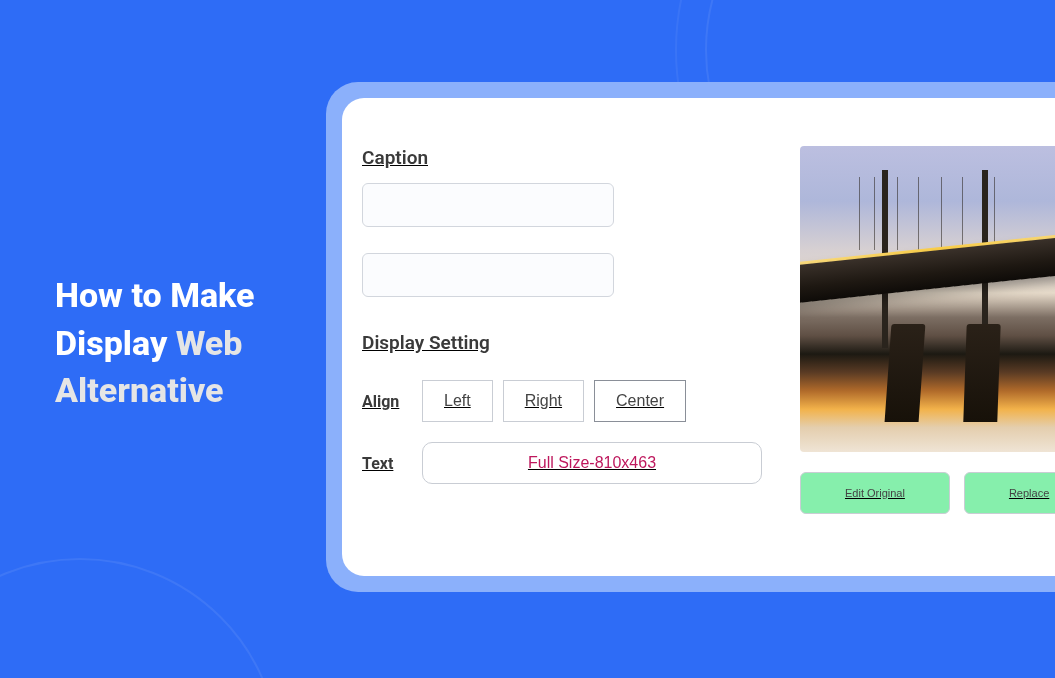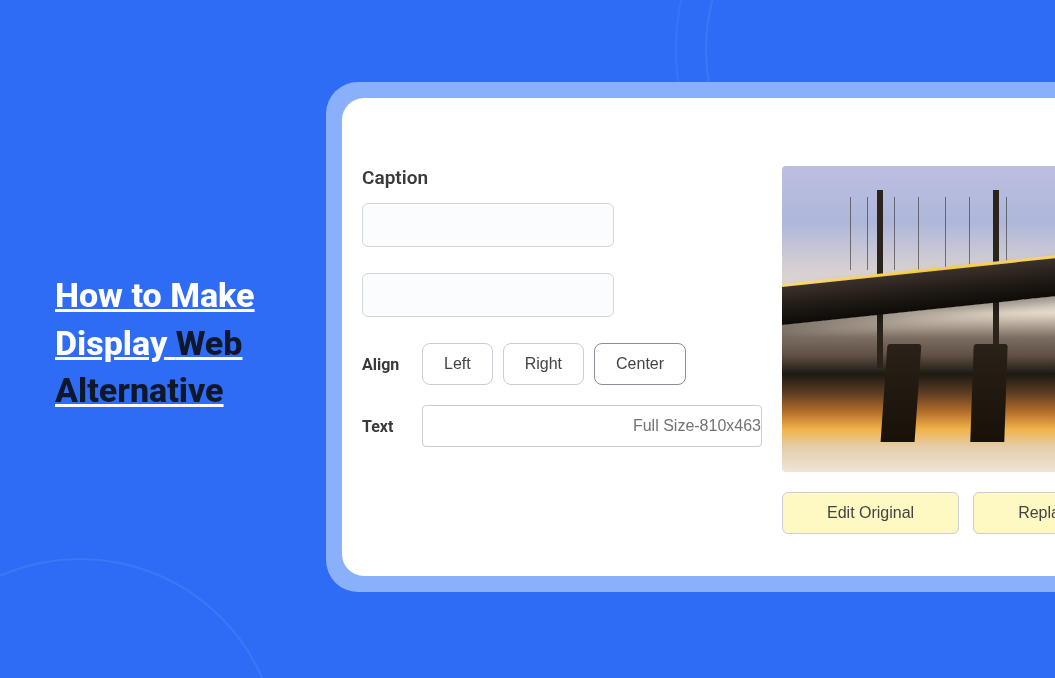--- a/index.html
+++ b/index.html
@@ -40,41 +40,41 @@
   }
   .headline {
     position: absolute;
     left: 55px;
     top: 272px;
     width: 280px;
     color: #ffffff;
     font-weight: 800;
     font-size: 34px;
     line-height: 1.4;
-    text-decoration: underline;
-  }
-  .headline .accent { color: #0f172a; }
+  }
+  .headline .accent { color: #e5e5e5; }
   .panel-wrap {
     position: absolute;
     left: 326px;
     top: 82px;
     right: 0;
     bottom: 86px;
     background: #8bb0fb;
     border-radius: 32px 0 0 32px;
     padding: 16px 0 16px 16px;
   }
   .panel {
     background: #ffffff;
     border-radius: 22px 0 0 22px;
     height: 100%;
-    padding: 68px 0 36px 20px;
-    display: flex;
-    gap: 20px;
+    padding: 48px 0 36px 20px;
+    display: flex;
+    gap: 38px;
     overflow: hidden;
+    text-decoration: underline;
   }
   .form-col {
     width: 400px;
     flex-shrink: 0;
   }
   .field-label {
     font-size: 19px;
     font-weight: 600;
     color: #3a3a3a;
     margin-bottom: 14px;
@@ -109,39 +109,39 @@
     color: #3a3a3a;
   }
   .seg-group {
     display: flex;
     gap: 10px;
   }
   .seg-btn {
     height: 42px;
     padding: 0 21px;
     border: 1px solid #c9cdd4;
-    border-radius: 8px;
+    border-radius: 0;
     background: #fff;
     font-size: 16px;
     color: #444;
     cursor: pointer;
   }
   .seg-btn.selected {
     border-color: #8a8f98;
   }
   .wide-btn {
     flex: 1;
     height: 42px;
     border: 1px solid #c9cdd4;
-    border-radius: 4px;
+    border-radius: 10px;
     background: #fff;
     font-size: 16px;
-    color: #737373;
+    color: #be185d;
     cursor: pointer;
-    text-align: right;
+    text-align: center;
   }
   .image-col {
     flex: 1;
     display: flex;
     flex-direction: column;
   }
   .image-preview {
     height: 306px;
     border-radius: 4px 0 0 4px;
     overflow: hidden;
@@ -201,22 +201,22 @@
   .image-actions {
     display: flex;
     gap: 14px;
     margin-top: 20px;
   }
   .action-btn {
     height: 42px;
     padding: 0 44px;
     border: 1px solid #c9cdd4;
     border-radius: 6px;
-    background: #fef9c3;
-    font-size: 16px;
+    background: #86efac;
+    font-size: 11px;
     color: #444;
     cursor: pointer;
     white-space: nowrap;
   }
   .size-row .wide-btn { width: 340px; flex: none; }
 </style>
 </head>
 <body>
 
 <div class="bg-arc-top"></div>
@@ -232,20 +232,21 @@
 <div class="panel-wrap">
   <div class="panel">
 
     <div class="form-col">
 
       <div class="field-label">Caption</div>
       <input class="text-input" type="text" value="" style="">
 
       <input class="text-input" type="text" value="" style="">
 
+      <div class="section-label">Display Setting</div>
 
       <div class="row">
         <div class="row-label">Align</div>
         <div class="seg-group">
           <button class="seg-btn">Left</button>
           <button class="seg-btn">Right</button>
           <button class="seg-btn selected">Center</button>
         </div>
       </div>
 

